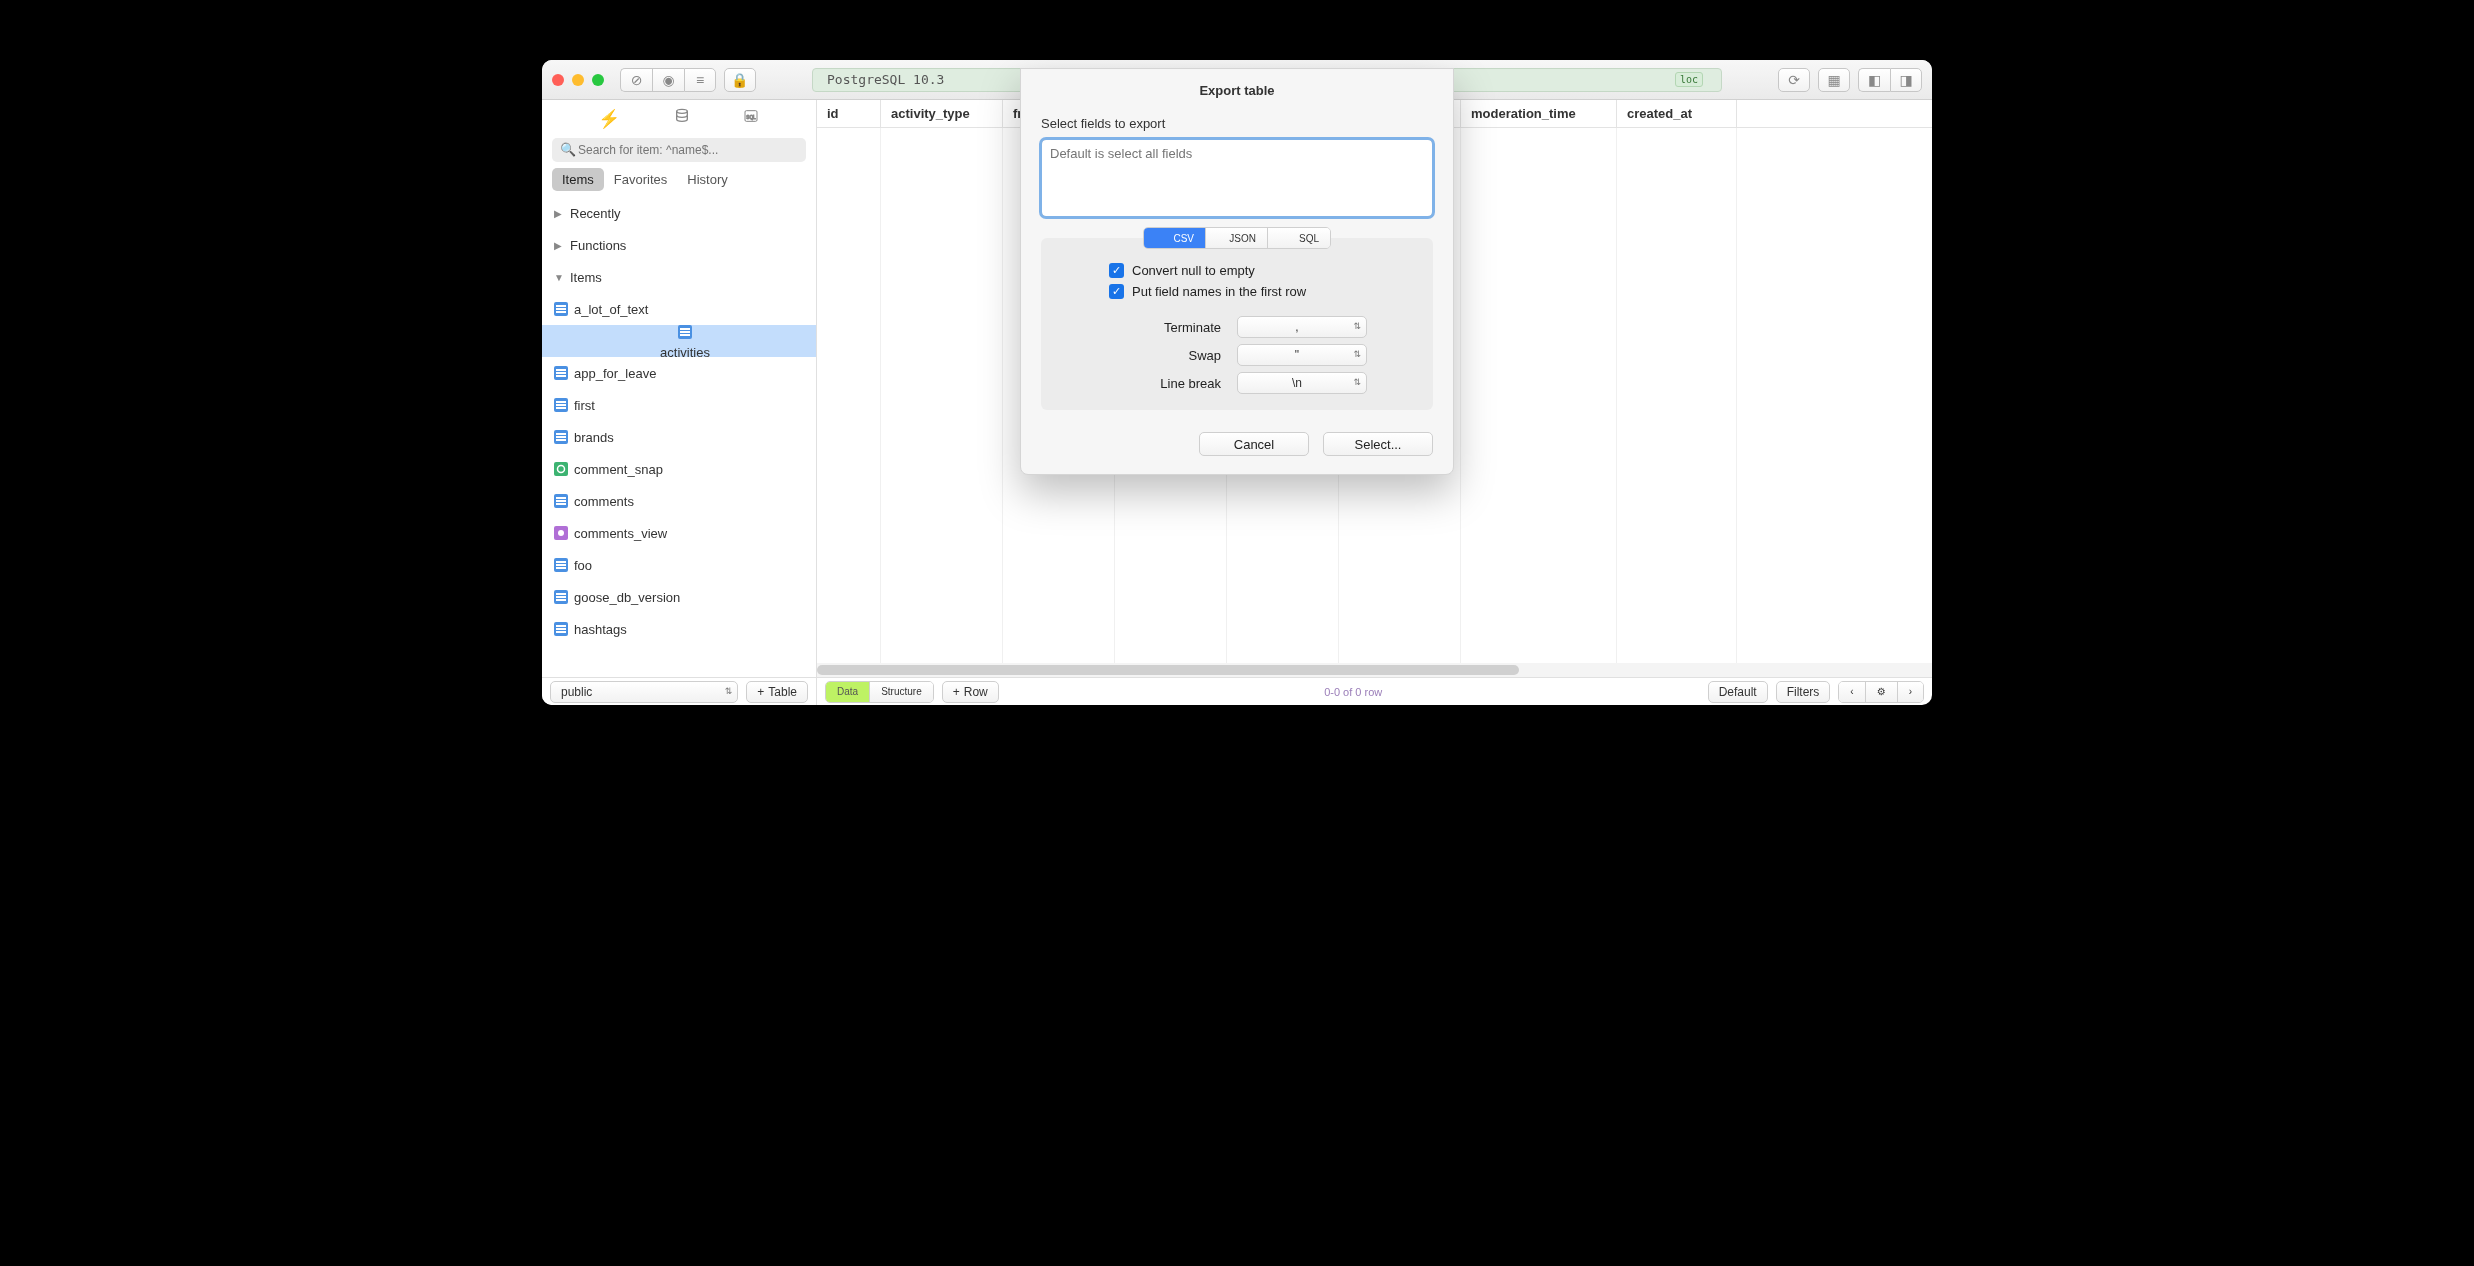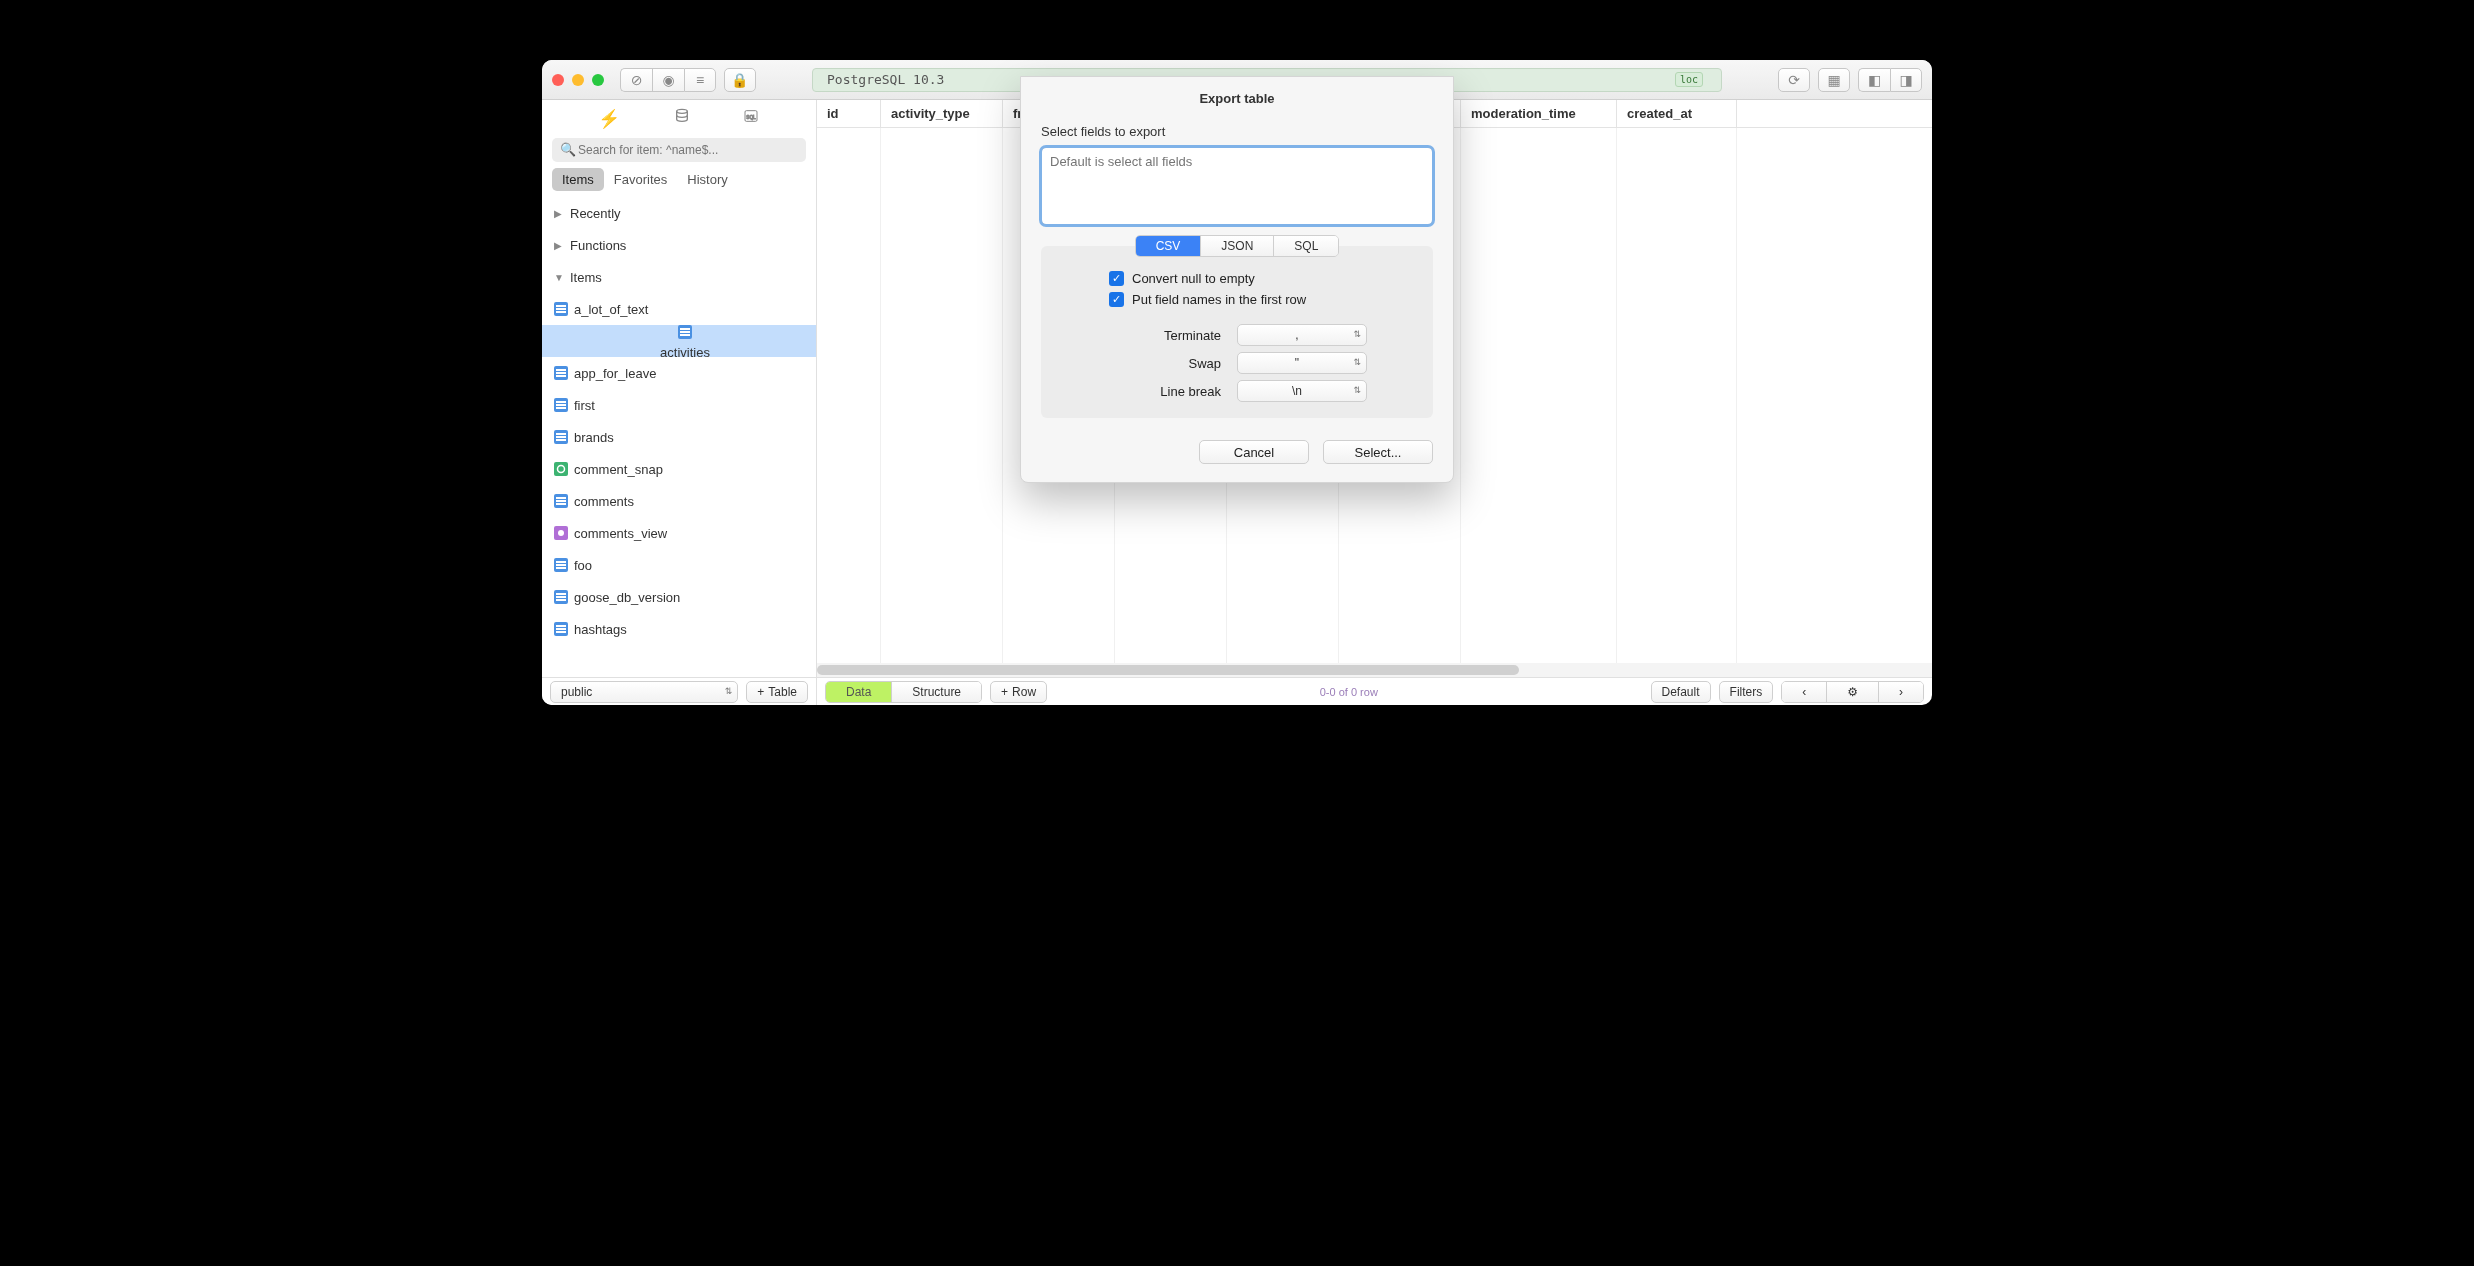--- a/index.html
+++ b/index.html
@@ -95,29 +95,29 @@
 .hscroll .thumb{position:absolute;left:0;top:2px;height:10px;background:#d0d0d0;border-radius:5px;}
 
 
 .side-foot{height:28px;border-top:1px solid #e0e0e0;display:flex;align-items:center;padding:0 8px;gap:8px;}
 .combo{background:linear-gradient(#fff,#f2f2f2);border:1px solid #cfcfcf;border-radius:5px;height:22px;padding:0 20px 0 10px;display:flex;align-items:center;font-size:12px;position:relative;color:#333;}
 .combo .chev{position:absolute;right:5px;font-size:9px;color:#777;line-height:0.8;}
 .pill-btn{background:linear-gradient(#fff,#f2f2f2);border:1px solid #cfcfcf;border-radius:5px;height:22px;padding:0 10px;display:flex;align-items:center;gap:4px;font-size:12px;color:#333;}
 
 .main-foot{height:28px;border-top:1px solid #e0e0e0;display:flex;align-items:center;padding:0 8px;gap:8px;}
 .seg{display:flex;border:1px solid #cfcfcf;border-radius:5px;overflow:hidden;height:22px;}
-.seg button{border:none;background:linear-gradient(#fff,#f2f2f2);padding:0 20px;font-size:12px;color:#333;border-right:1px solid #cfcfcf;}
+.seg button{border:none;background:linear-gradient(#fff,#f2f2f2);padding:0 11px;font-size:10px;color:#333;border-right:1px solid #cfcfcf;text-align:right;}
 .seg button:last-child{border-right:none;}
 .seg button.active{background:#bef264;color:#555;}
 .row-count{color:#9a7db8;font-size:11px;margin:0 auto;}
 .foot-right{display:flex;gap:8px;align-items:center;}
 
 
 .dialog{
-  position:absolute; left:50%; top:16px; transform:translateX(-50%);
+  position:absolute; left:50%; top:8px; transform:translateX(-50%);
   width:434px; background:#f6f6f6; border:1px solid #d5d5d5;
   border-radius:0 0 8px 8px; box-shadow:0 18px 40px rgba(0,0,0,0.25);
   padding:14px 20px 18px; z-index:10;
 }
 .dialog h3{font-size:13px;font-weight:700;text-align:center;margin-bottom:18px;color:#333;}
 .dialog .lbl{font-size:13px;color:#333;margin-bottom:8px;display:block;}
 .dialog textarea{
   width:100%;height:78px;border:1px solid #cfcfcf;border-radius:5px;
   padding:6px 8px;font-size:13px;font-family:inherit;resize:none;
   outline:3px solid #7fb2e8;outline-offset:-1px;

